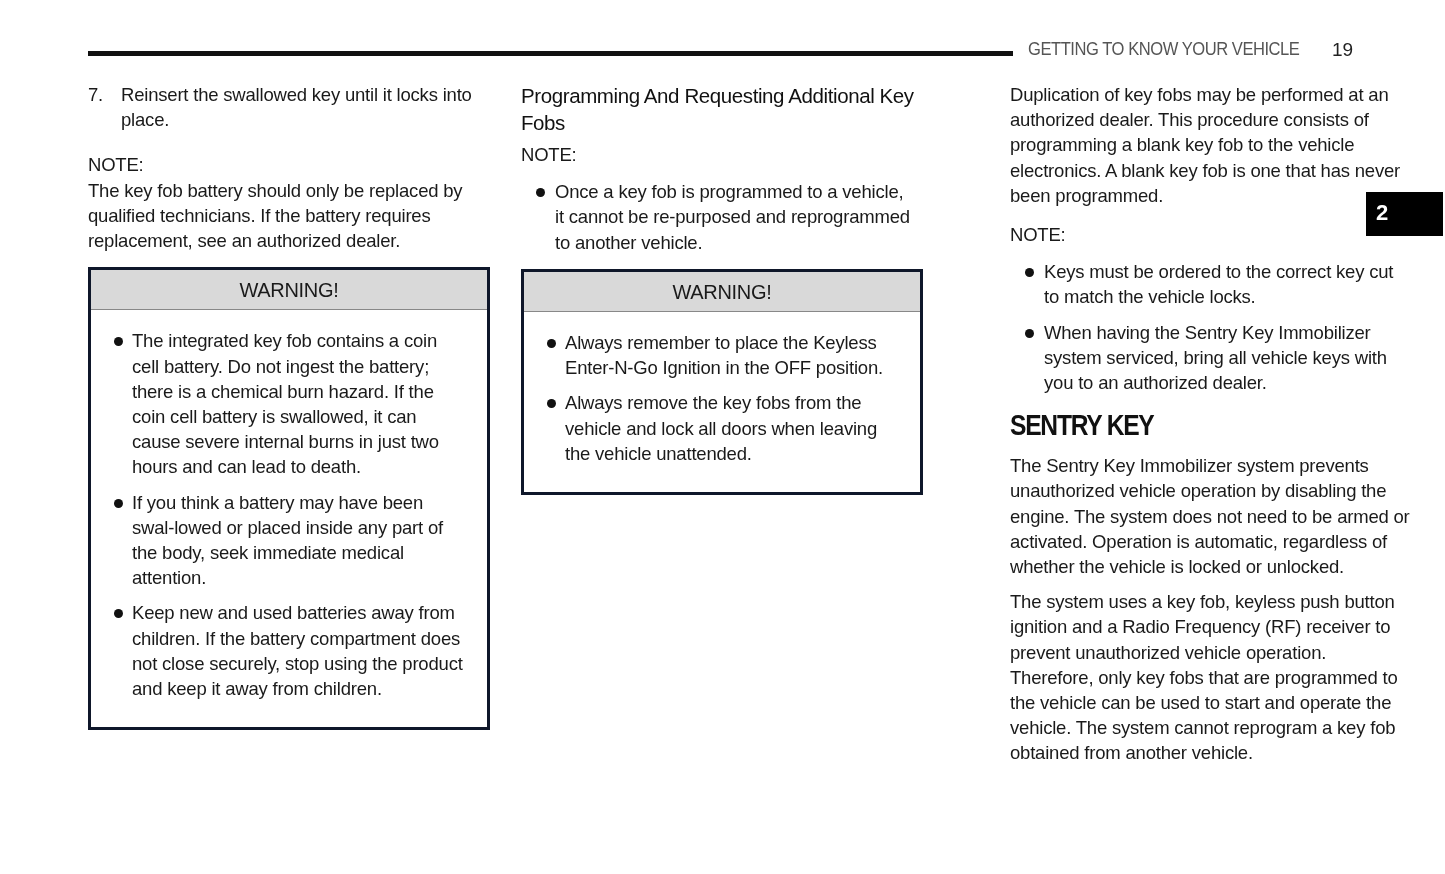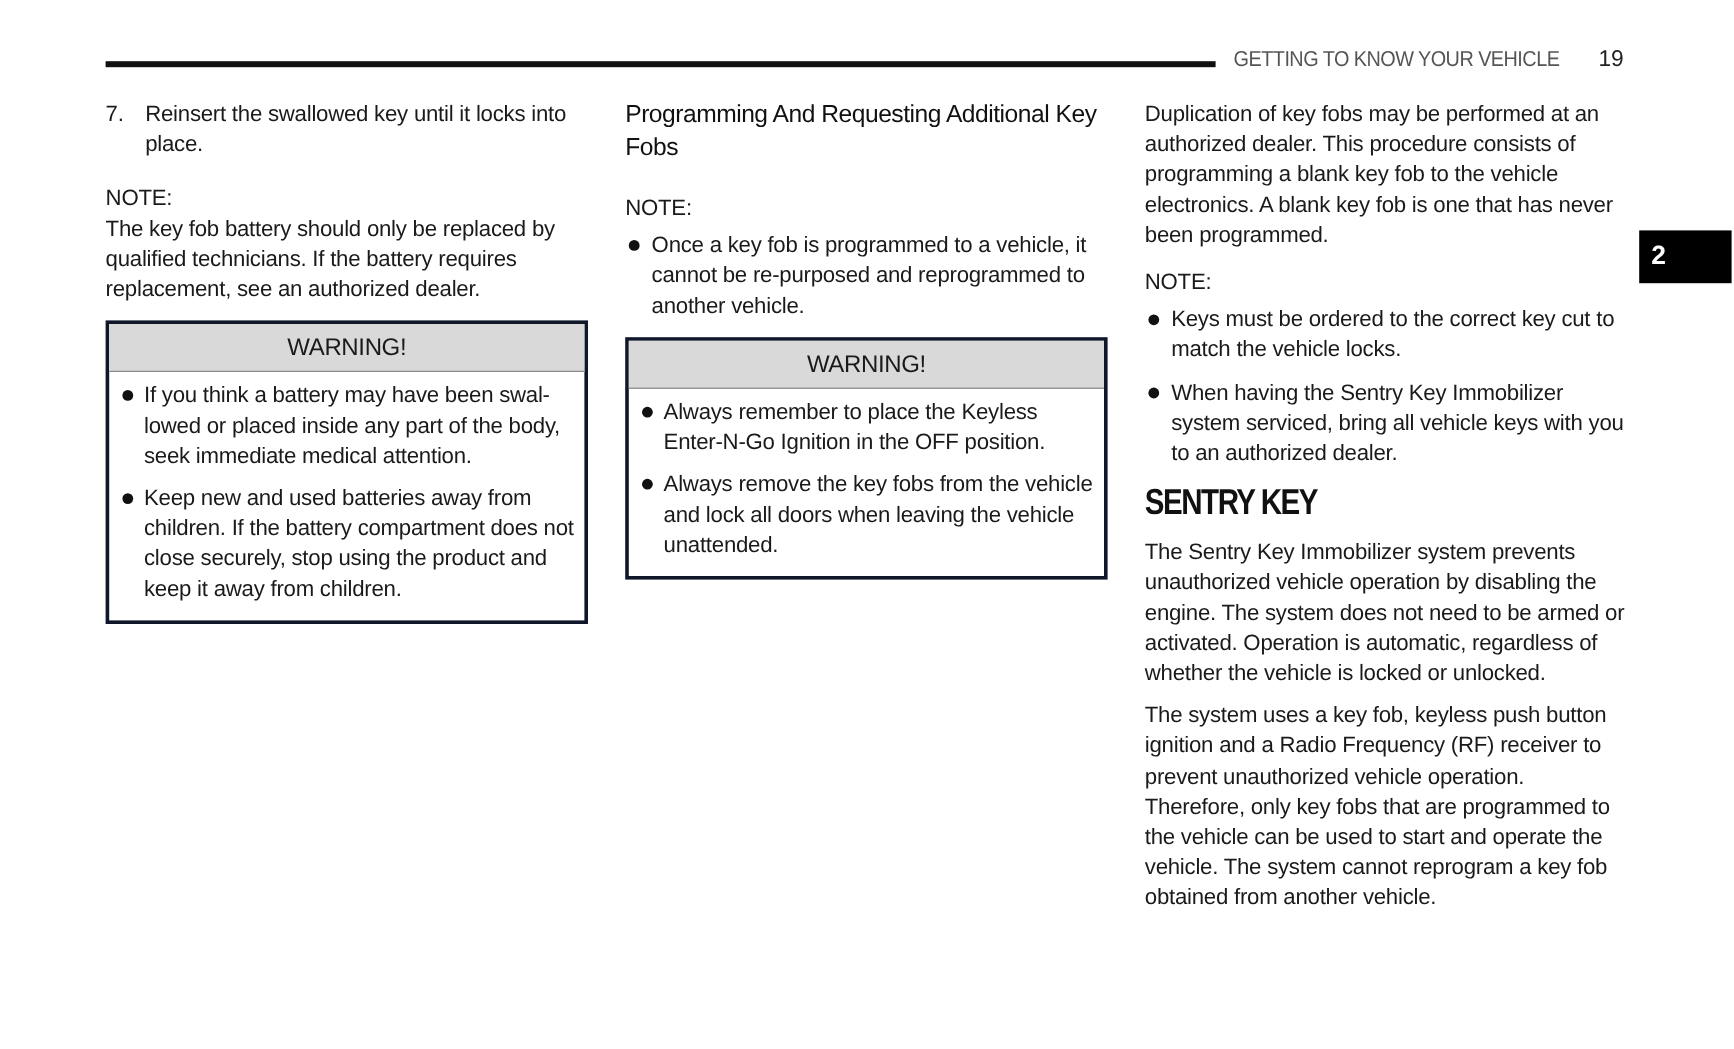--- a/index.html
+++ b/index.html
@@ -7,28 +7,28 @@
       width: 1445px; height: 874px; background: #ffffff; position: relative; overflow: hidden;
       font-family: "Liberation Sans", sans-serif; color: #1a1a1a;
     }
     .header-rule { position: absolute; left: 88px; top: 51px; width: 925px; height: 5px; background: #111; }
     .header-title { position: absolute; left: 1028px; top: 39px; font-size: 18px; color: #555; letter-spacing: -0.5px; transform: scaleX(0.92); transform-origin: left; }
     .page-num { position: absolute; left: 1332px; top: 39px; font-size: 19px; color: #222; }
     .tab-marker { position: absolute; left: 1366px; top: 192px; width: 77px; height: 44px; background: #000; color: #fff; font-weight: bold; font-size: 22px; box-sizing: border-box; padding: 8px 0 0 10px; }
     .col { position: absolute; top: 82px; width: 402px; font-size: 18.5px; line-height: 25.2px; letter-spacing: -0.2px; }
     .col1 { left: 88px; }
     .col2 { left: 521px; }
-    .col3 { left: 954px; width: 400px; }
+    .col3 { left: 1010px; width: 400px; }
     p { margin: 0 0 10px 0; }
     .step { display: flex; }
     .step-num { width: 33px; flex: none; }
     .note-label { margin: 0; }
-    .subheading { font-size: 20.5px; line-height: 27px; font-weight: normal; margin: 0 0 24px 0; letter-spacing: -0.4px; color: #111; }
+    .subheading { font-size: 20.5px; line-height: 27px; font-weight: normal; margin: 0 0 6px 0; letter-spacing: -0.4px; color: #111; }
     .bigheading { font-size: 30px; font-weight: bold; margin: 12px 0 10px 0; letter-spacing: -1.5px; transform: scaleX(0.82); transform-origin: left; color: #111; line-height: 36px; }
-    ul.bullets { list-style: none; padding: 0; margin: 0; }
+    ul.bullets { list-style: none; padding: 0; margin: 12px; }
     ul.bullets li { position: relative; padding-left: 22px; margin-bottom: 10px; }
     ul.bullets li::before { content: ""; position: absolute; left: 3px; top: 9px; width: 9px; height: 9px; border-radius: 50%; background: #111; }
     .warnbox { border: 3px solid #0f172a; margin-top: 14px; }
     .warnbox .wtitle { background: #d9d9d9; border-bottom: 1px solid #888; text-align: center; font-size: 20px; padding: 8px 0 6px 0; letter-spacing: -0.3px; }
     .warnbox ul.bullets { padding: 6px 8px 4px 8px; }
     .warnbox ul.bullets li { padding-left: 21px; }
   </style>
 </head>
 <body>
 
@@ -40,20 +40,21 @@
 <div class="col col1">
   <div class="step">
     <span class="step-num">7.</span>
     <span>Reinsert the swallowed key until it locks into place.</span>
   </div>
   <p class="note-label" style="margin-top:20px;">NOTE:</p>
   <p>The key fob battery should only be replaced by qualified technicians. If the battery requires replacement, see an authorized dealer.</p>
   <div class="warnbox">
     <div class="wtitle">WARNING!</div>
     <ul class="bullets">
+      <li>The integrated key fob contains a coin cell battery. Do not ingest the battery; there is a chemical burn hazard. If the coin cell battery is swallowed, it can cause severe internal burns in just two hours and can lead to death.</li>
       <li>If you think a battery may have been swal-lowed or placed inside any part of the body, seek immediate medical attention.</li>
       <li>Keep new and used batteries away from children. If the battery compartment does not close securely, stop using the product and keep it away from children.</li>
     </ul>
   </div>
 </div>
 
 <div class="col col2">
   <h2 class="subheading">Programming And Requesting Additional Key Fobs</h2>
   <p class="note-label" style="margin-bottom:6px;">NOTE:</p>
   <ul class="bullets">

